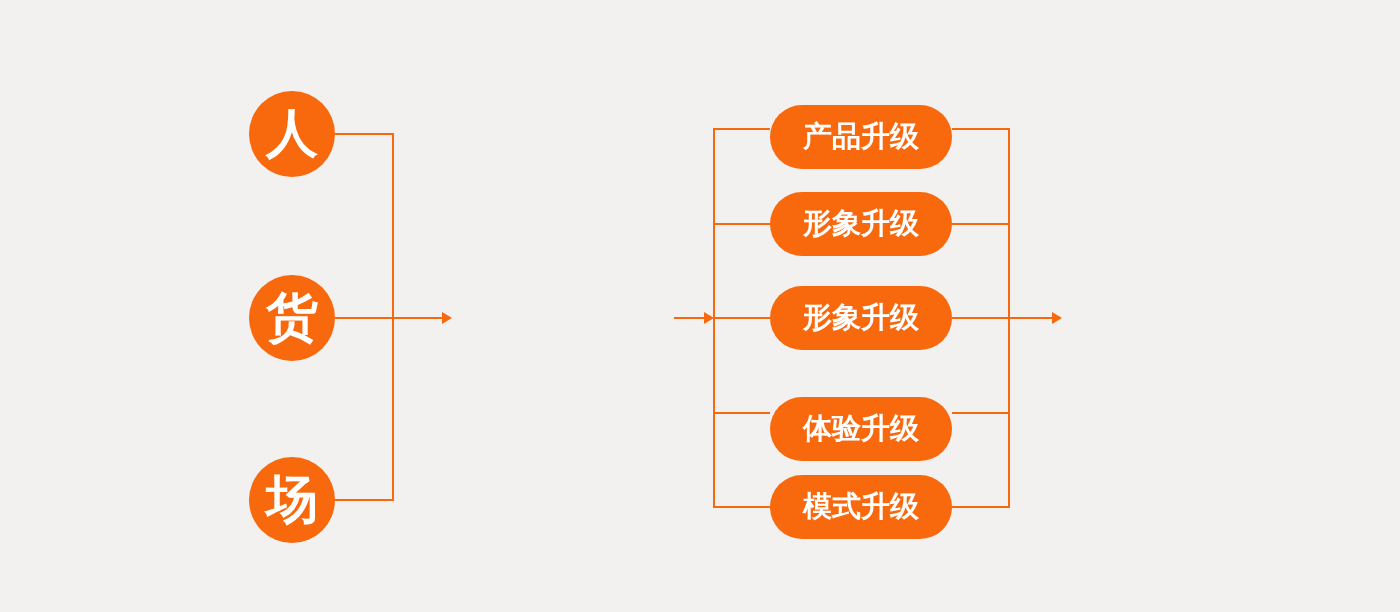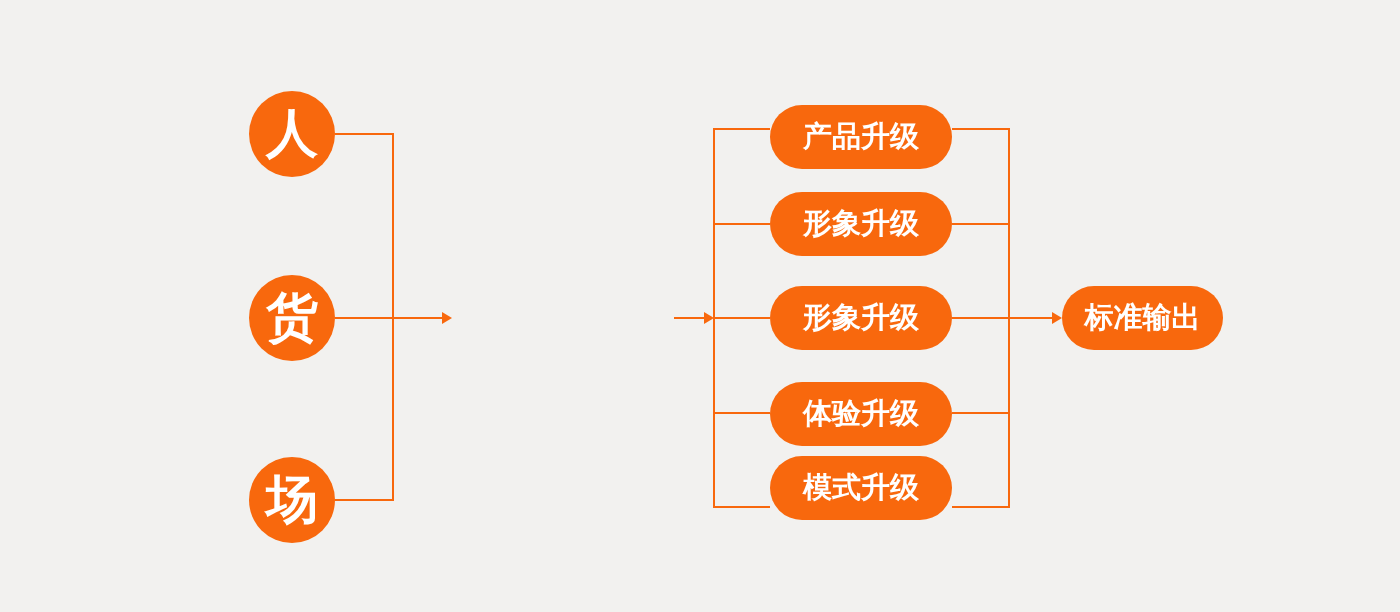--- a/index.html
+++ b/index.html
@@ -58,21 +58,21 @@
   .a-goods{left:442px;top:312px;}
   
   .n-positioning{left:452px;top:286px;width:222px;}
   
   .l-pos-h{left:674px;top:317px;width:31px;height:2px;}
   .a-pos{left:704px;top:312px;}
   
   .l-group-left-v{left:713px;top:128px;width:2px;height:380px;}
   .l-group-right-v{left:1008px;top:128px;width:2px;height:380px;}
   .upgrade{left:770px;width:182px;}
-  .u1{top:105px;}  .u2{top:192px;} .u3{top:286px;text-align:center;} .u4{top:382px;text-align:right;} .u5{top:456px;}
+  .u1{top:105px;}  .u2{top:192px;} .u3{top:286px;text-align:center;} .u4{top:397px;text-align:right;} .u5{top:475px;}
   .cl1{top:128px;} .cl2{top:223px;} .cl3{top:317px;} .cl4{top:412px;} .cl5{top:506px;}
   .conn-left{left:714px;width:56px;height:2px;}
   .conn-right{left:952px;width:57px;height:2px;}
   
   .l-out-h{left:952px;top:317px;width:100px;height:2px;}
   .a-out{left:1052px;top:312px;}
   
   .n-output{left:1062px;top:286px;width:161px;}
 </style>
 </head>
@@ -128,17 +128,14 @@
   <div class="node pill upgrade u4">
     <span>体验升级</span>
   </div>
 
   <div class="line conn-left cl5"></div>
   <div class="line conn-right cl5"></div>
   <div class="node pill upgrade u5">
     <span>模式升级</span>
   </div>
 
-  <div class="node pill n-output">
-    <span>标准输出</span>
-  </div>
 
 </div>
 
 </body></html>

